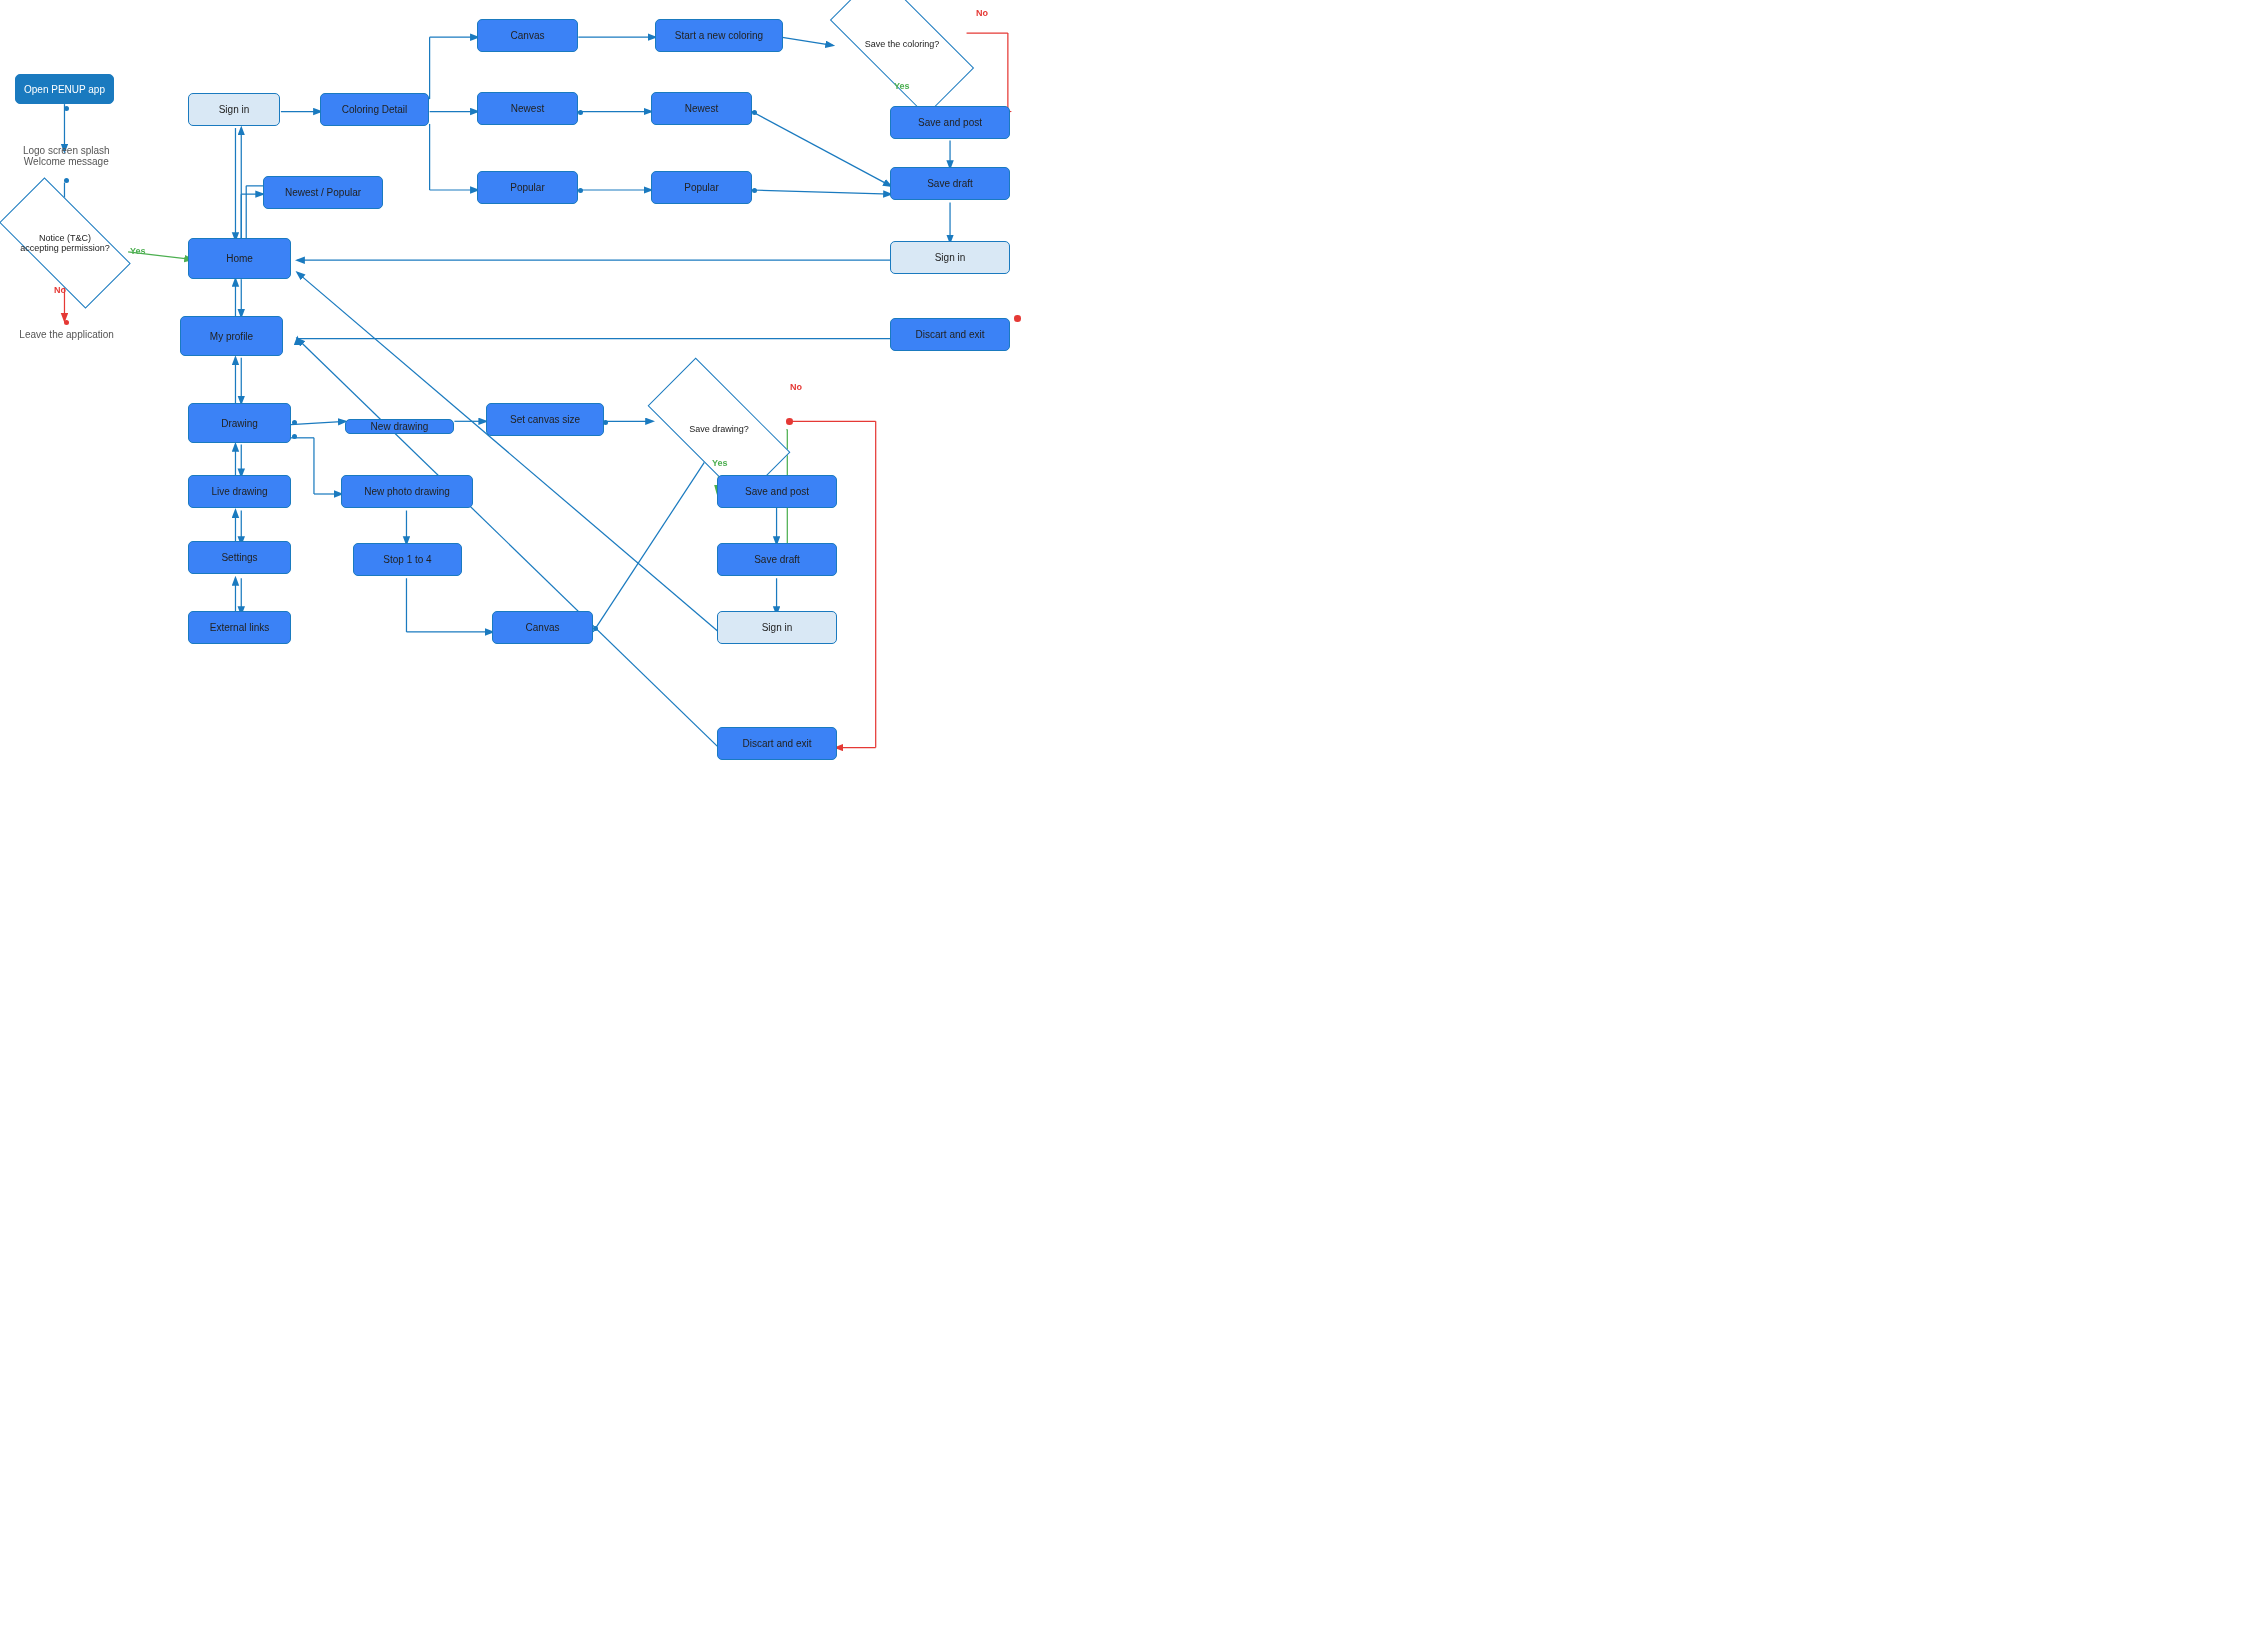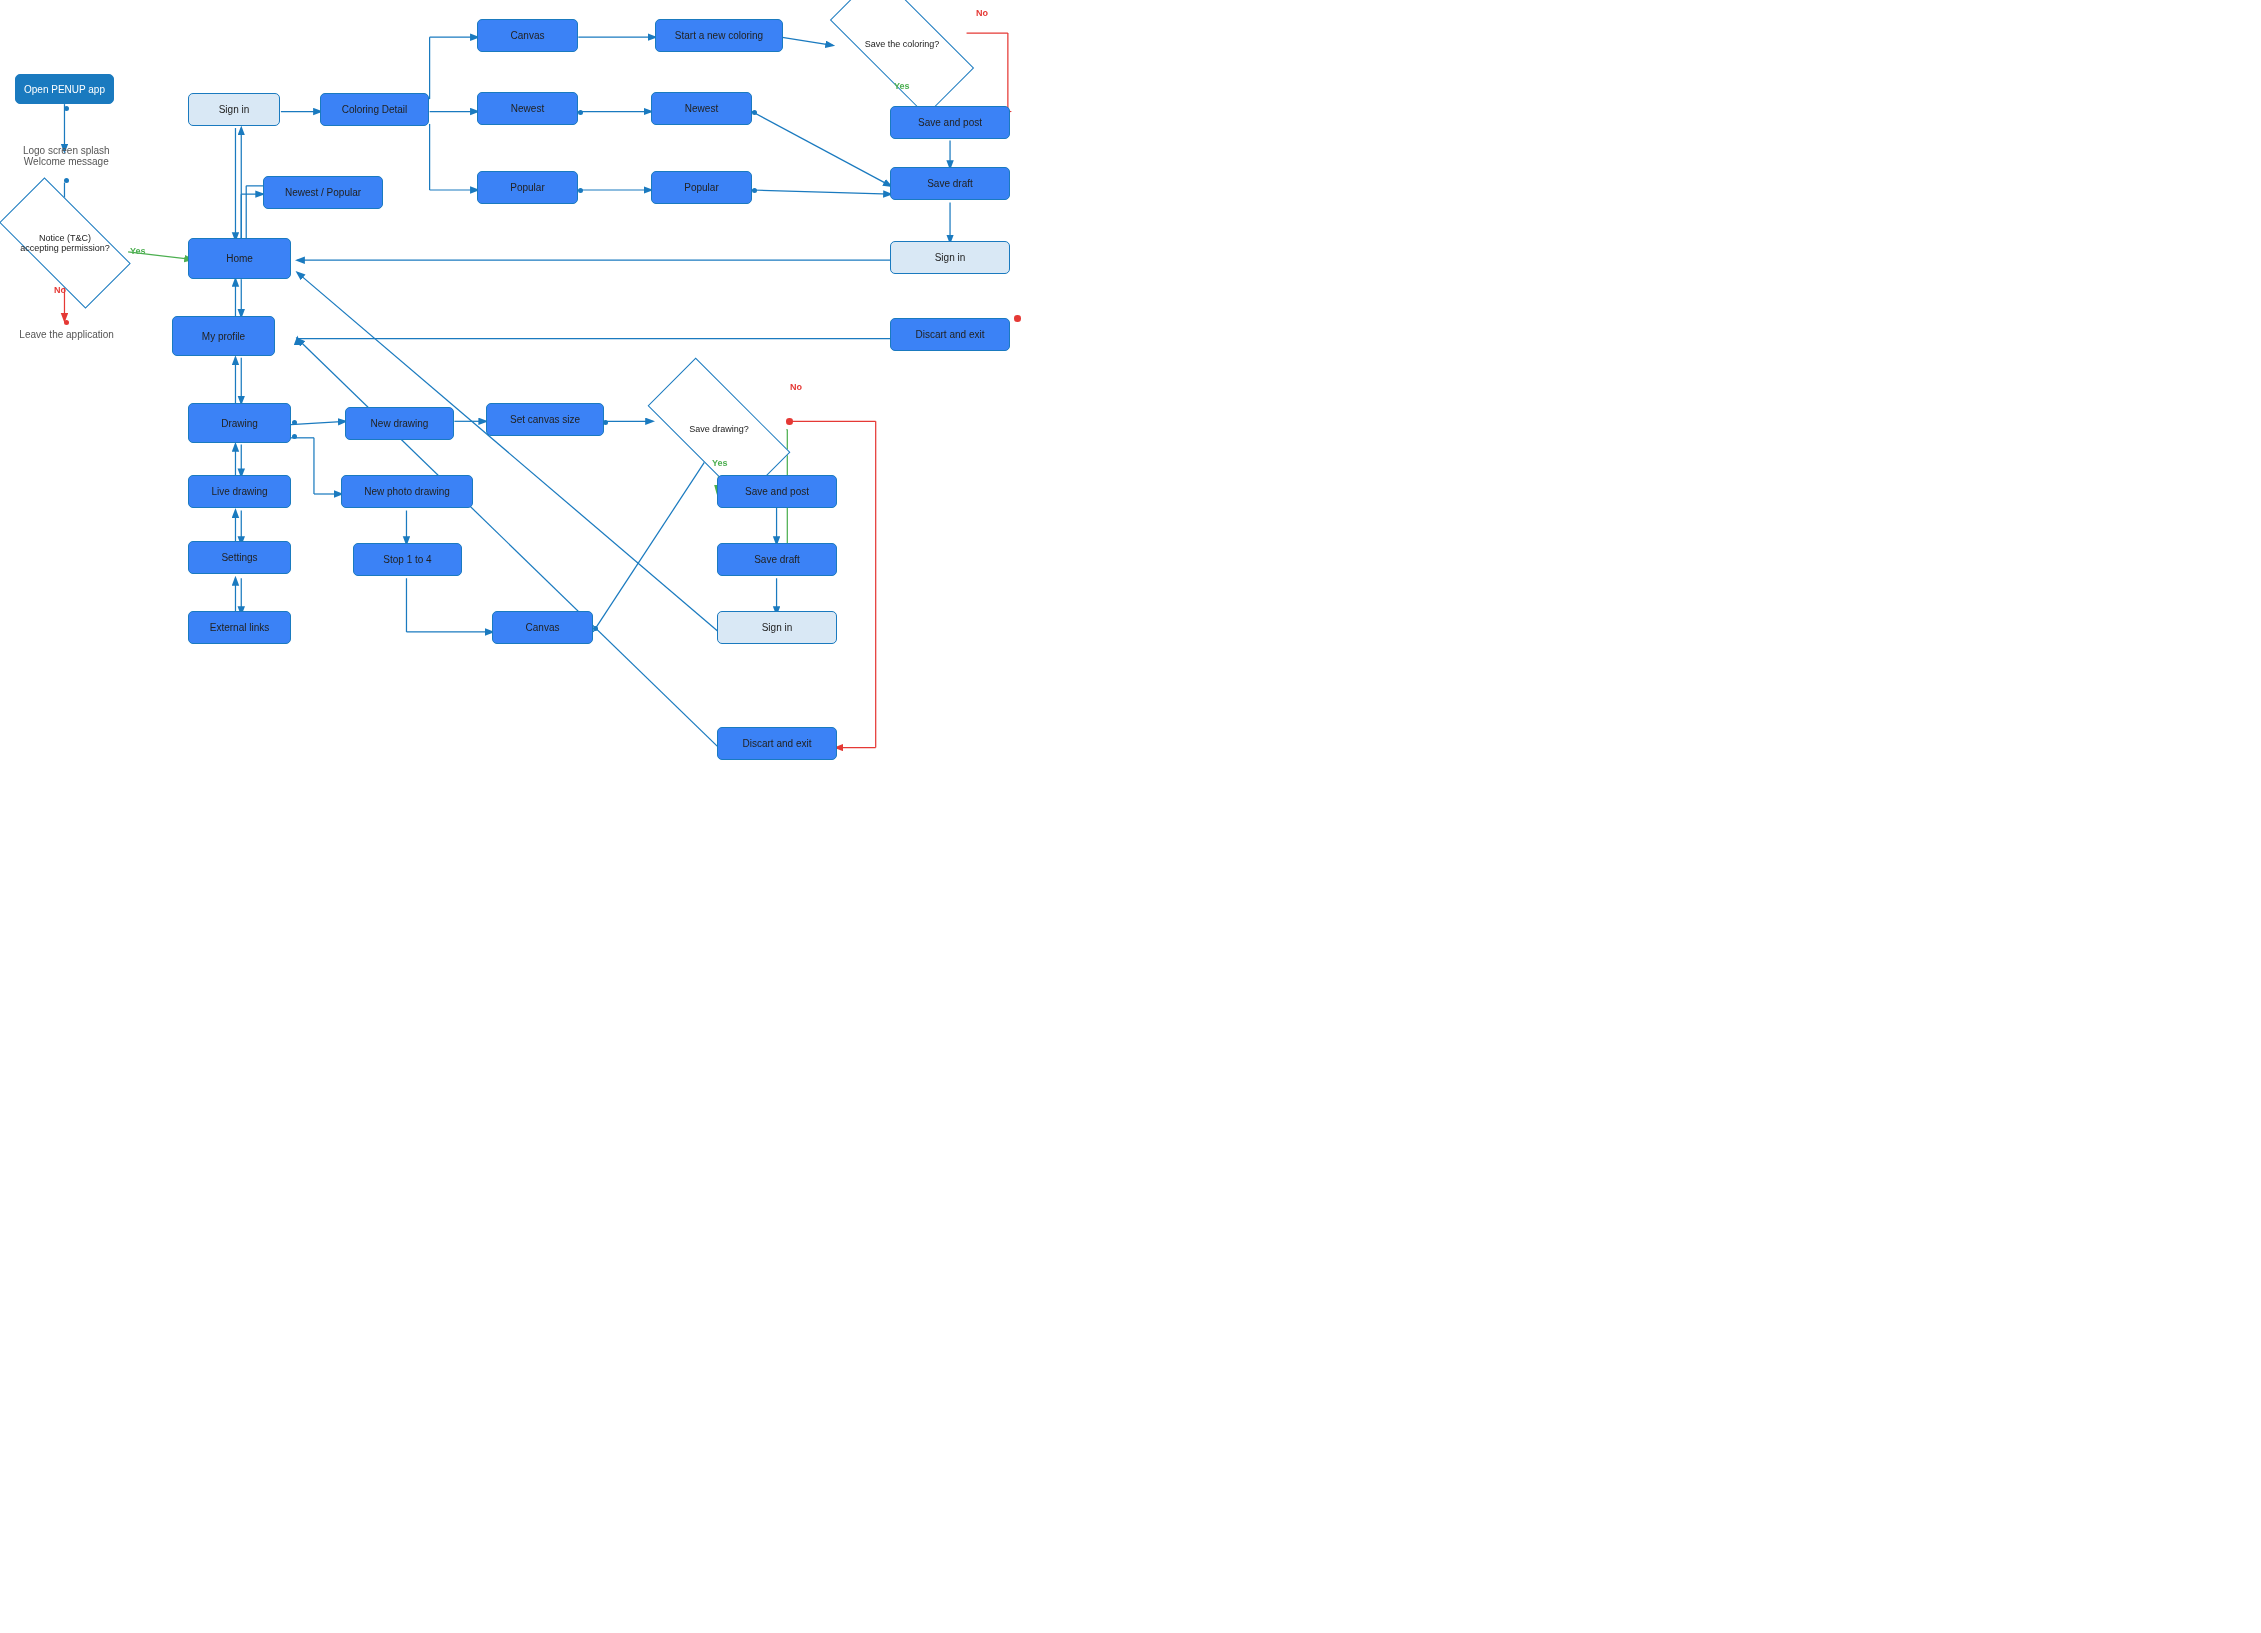--- a/index.html
+++ b/index.html
@@ -238,21 +238,21 @@
   <div class="text-block" style="left:6.6px; top:329px; width:120px;">Leave the application</div>
 
   <div class="node node-shaded" style="left:188px; top:93px; width:92px; height:33px;">Sign in</div>
 
   <div class="node" style="left:320px; top:93px; width:109px; height:33px;">Coloring Detail</div>
 
   <div class="node" style="left:263px; top:176px; width:120px; height:33px;">Newest / Popular</div>
 
   <div class="node" style="left:188px; top:238px; width:103px; height:41px;">Home</div>
 
-  <div class="node" style="left:172px; top:316px; width:103px; height:40px;">My profile</div>
+  <div class="node" style="left:180px; top:316px; width:103px; height:40px;">My profile</div>
 
   <div class="node" style="left:188px; top:403px; width:103px; height:40px;">Drawing</div>
 
   <div class="node" style="left:188px; top:475px; width:103px; height:33px;">Live drawing</div>
 
   <div class="node" style="left:188px; top:541px; width:103px; height:33px;">Settings</div>
 
   <div class="node" style="left:188px; top:611px; width:103px; height:33px;">External links</div>
 
   <div class="node" style="left:477px; top:19px; width:101px; height:33px;">Canvas</div>
@@ -279,21 +279,21 @@
   <div class="node" style="left:890px; top:106px; width:120px; height:33px;">Save and post</div>
 
   <div class="node" style="left:890px; top:167px; width:120px; height:33px;">Save draft</div>
 
   <div class="node node-shaded" style="left:890px; top:241px; width:120px; height:33px;">Sign in</div>
 
   <div class="node" style="left:890px; top:318px; width:120px; height:33px;">Discart and exit</div>
 
   <div style="position:absolute; left:1014px; top:315px; width:6.6px; height:6.6px; border-radius:50%; background:#e53935;"></div>
 
-  <div class="node" style="left:345px; top:407px; width:109px; height:33px;">New drawing</div>
+  <div class="node" style="left:345px; top:419px; width:109px; height:15px;">New drawing</div>
 
   <div class="node" style="left:486px; top:403px; width:118px; height:33px;text-align:right;">Set canvas size</div>
 
   <div class="node-diamond" style="left:652px; top:395px; width:134px; height:68px;">
     <div class="diamond-shape"></div>
     <div class="diamond-label">Save drawing?</div>
   </div>
 
   <div class="label-no" style="left:790px; top:382px;">No</div>
 

